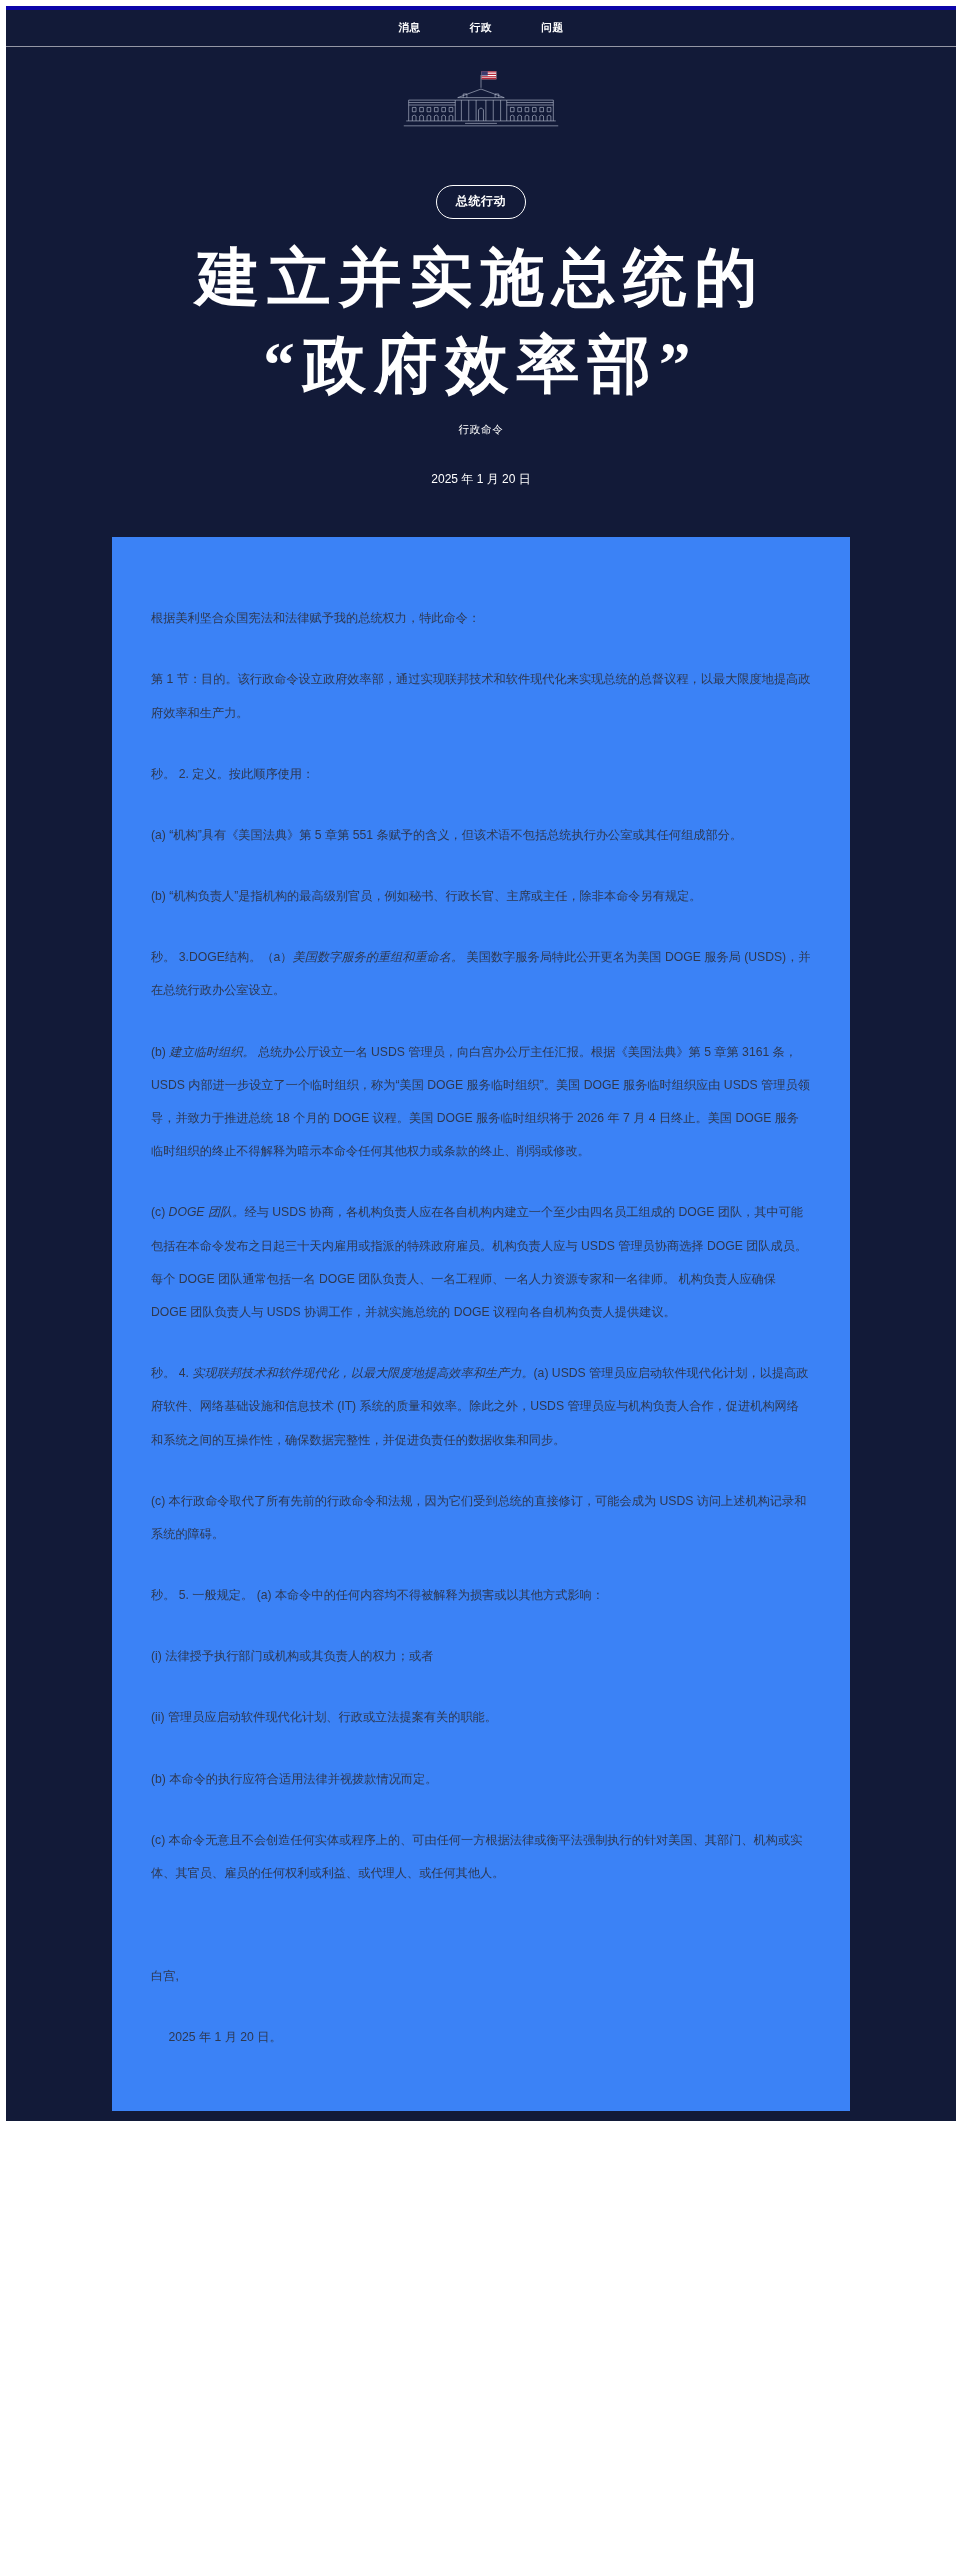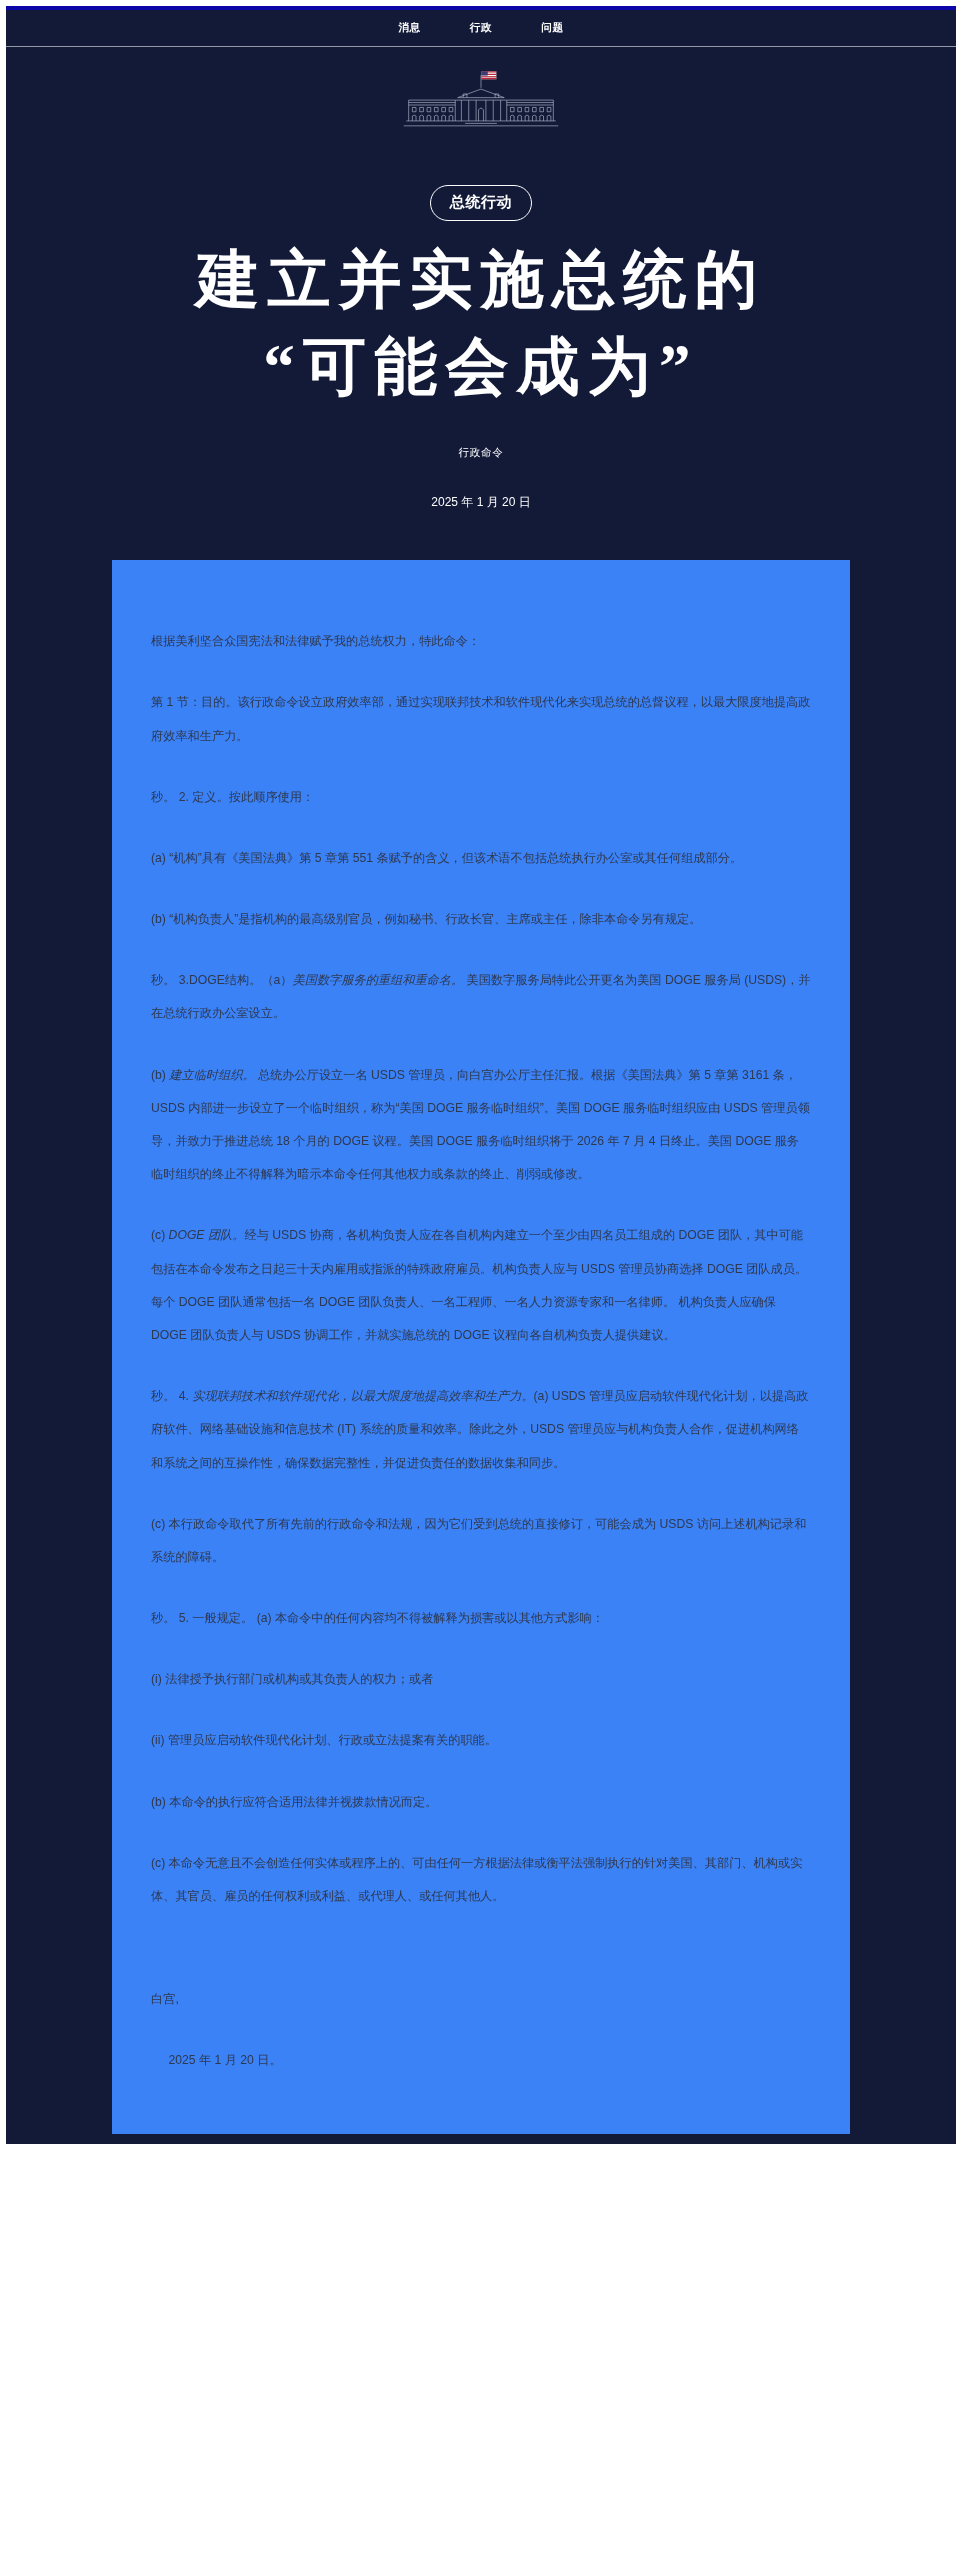--- a/index.html
+++ b/index.html
@@ -36,39 +36,39 @@
   .logo-wrap { padding-top: 20px; }
   .logo-wrap svg { display: inline-block; }
 
   .badge {
     display: inline-block;
     margin-top: 40px;
     padding: 7.5px 19px;
     border: 0.9px solid #ffffff;
     border-radius: 626px;
     color: #ffffff;
-    font-size: 15px;
+    font-size: 12px;
     font-weight: 700;
     letter-spacing: 0.6px;
     cursor: pointer;
     text-decoration: none;
   }
 
   .hero-title {
     margin: 16.3px auto 0;
     font-family: "Liberation Serif", "DejaVu Serif", serif;
     font-weight: 700;
     font-size: 63px;
     line-height: 1.38;
     letter-spacing: 0.13em;
     color: #ffffff;
   }
   .hero-title .t-line { display: block; }
 
-  .hero-subtitle { margin-top: 35px; font-size: 10.6px; letter-spacing: 0.6px; }
+  .hero-subtitle { margin-top: 14px; font-size: 10.6px; letter-spacing: 0.6px; }
   .hero-date { margin-top: 34px; font-size: 12px; }
 
   .card {
     width: 738px;
     max-width: calc(100% - 15px);
     margin: 49px auto 0;
     background: #3b82f6;
     padding: 65px 39px 56px;
     box-sizing: border-box;
   }
@@ -155,21 +155,21 @@
         </g>
       </svg>
     </div>
 
     <div>
       <a class="badge">总统行动</a>
     </div>
 
     <h1 class="hero-title">
       <span class="t-line">建立并实施总统的</span>
-      <span class="t-line">“可能会成为”</span>
+      <span class="t-line">“政府效率部”</span>
     </h1>
 
     <div class="hero-subtitle">行政命令</div>
     <div class="hero-date">2025 年 1 月 20 日</div>
   </header>
 
   <main class="card">
     <article>
         <p class="para"><span>根据美利坚合众国宪法和法律赋予我的总统权力，特此命令：</span></p>
         <p class="para"><span>第 1 节：目的。该行政命令设立政府效率部，通过实现联邦技术和软件现代化来实现总统的总督议程，以最大限度地提高政府效率和生产力。</span></p>

